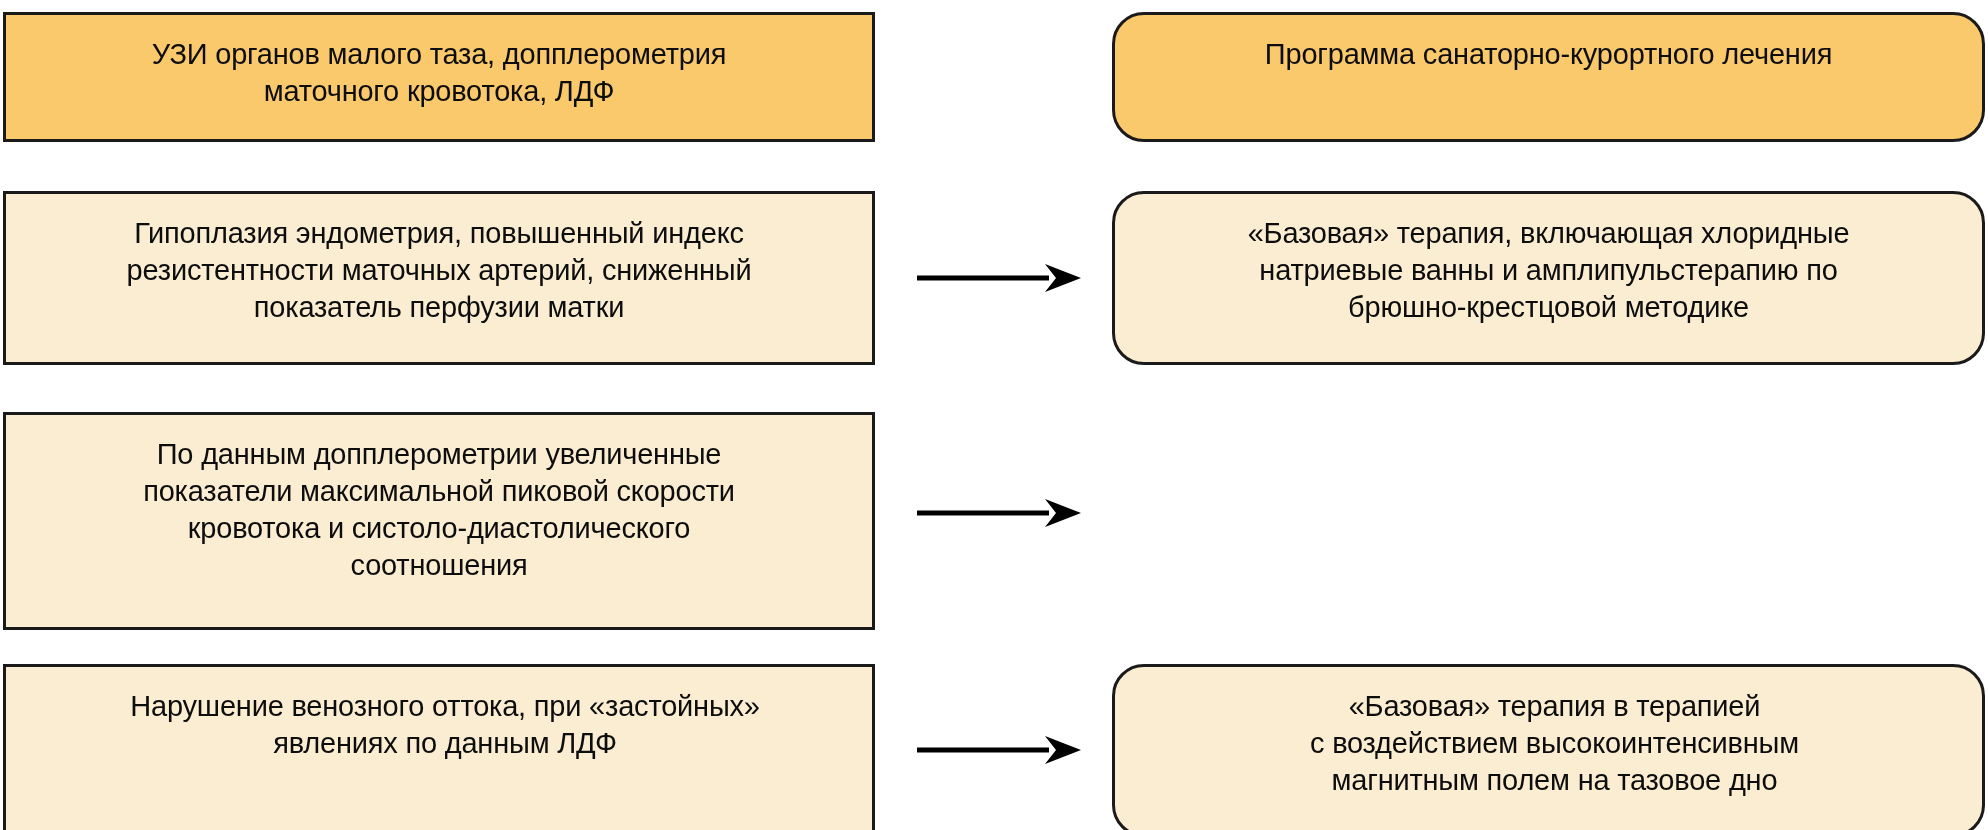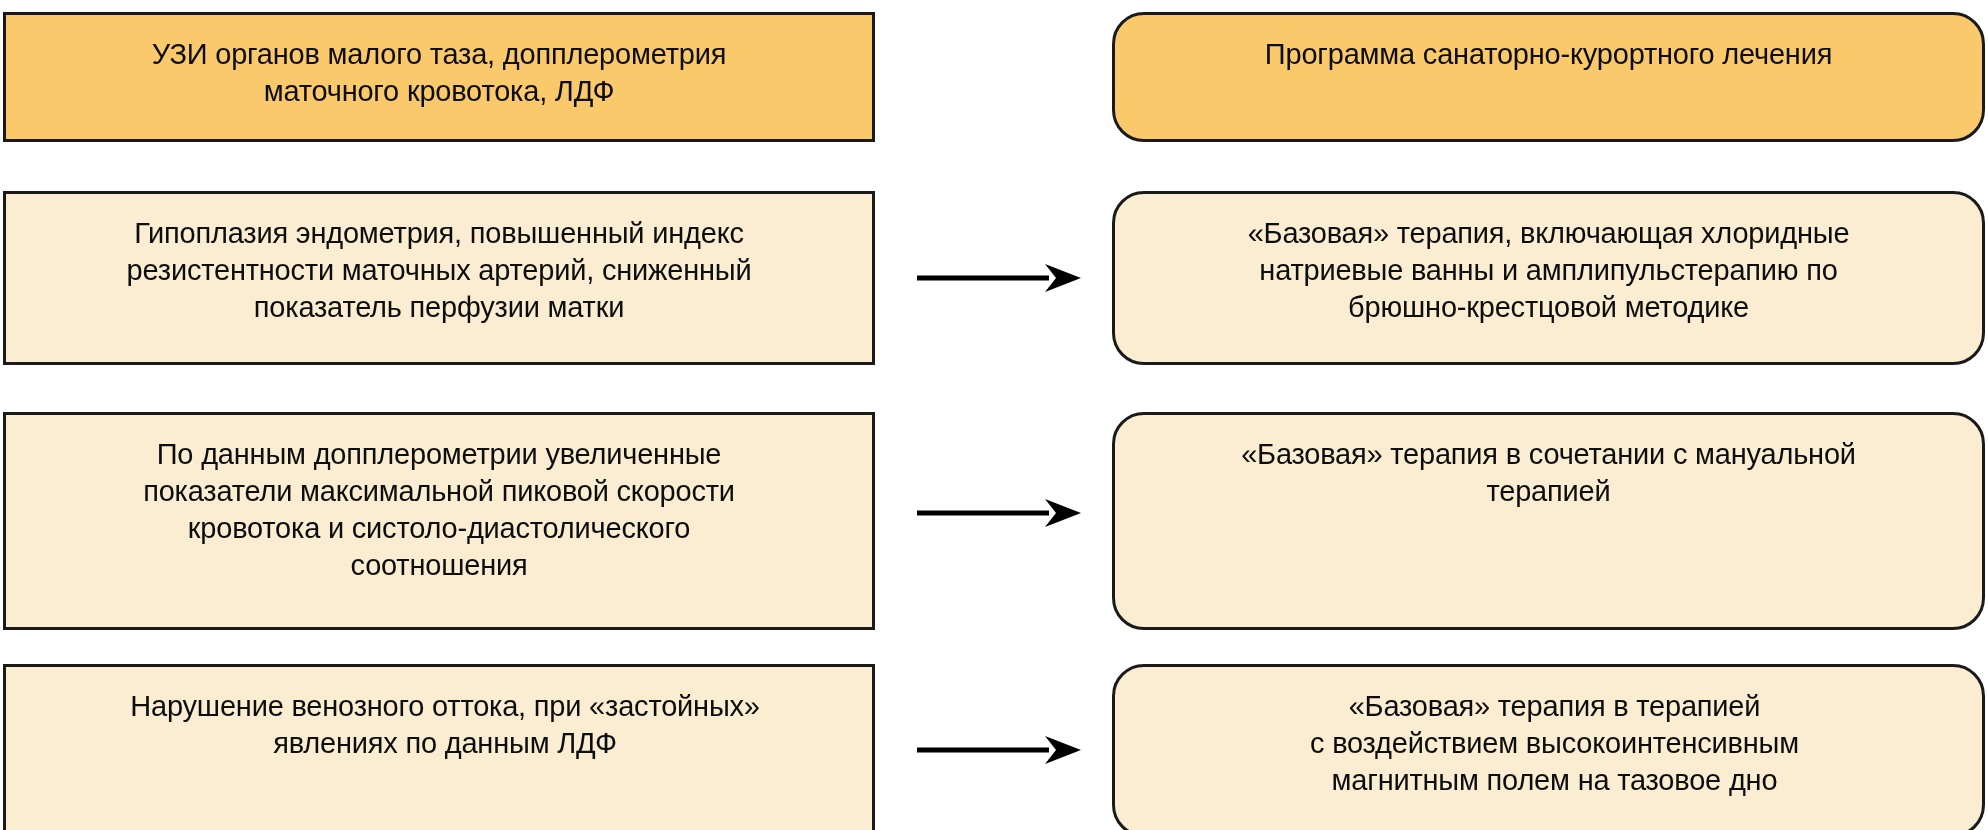--- a/index.html
+++ b/index.html
@@ -76,22 +76,20 @@
 кровотока и систоло-диастолического
 соотношения</div>
 
   <div class="arrow arrow-3">
     <svg viewBox="0 0 168 44" xmlns="http://www.w3.org/2000/svg">
       <line x1="2" y1="22" x2="134" y2="22" stroke="var(--arrow-color)" stroke-width="5"></line>
       <polygon points="166,22 130,8 141,22 130,36" fill="var(--arrow-color)"></polygon>
     </svg>
   </div>
 
-  <div class="box body col-right row-3">«Базовая» терапия в сочетании с мануальной
-терапией</div>
 
   <div class="box body col-left row-4">Нарушение венозного оттока, при «застойных»
 явлениях по данным ЛДФ</div>
 
   <div class="arrow arrow-4">
     <svg viewBox="0 0 168 44" xmlns="http://www.w3.org/2000/svg">
       <line x1="2" y1="22" x2="134" y2="22" stroke="var(--arrow-color)" stroke-width="5"></line>
       <polygon points="166,22 130,8 141,22 130,36" fill="var(--arrow-color)"></polygon>
     </svg>
   </div>

